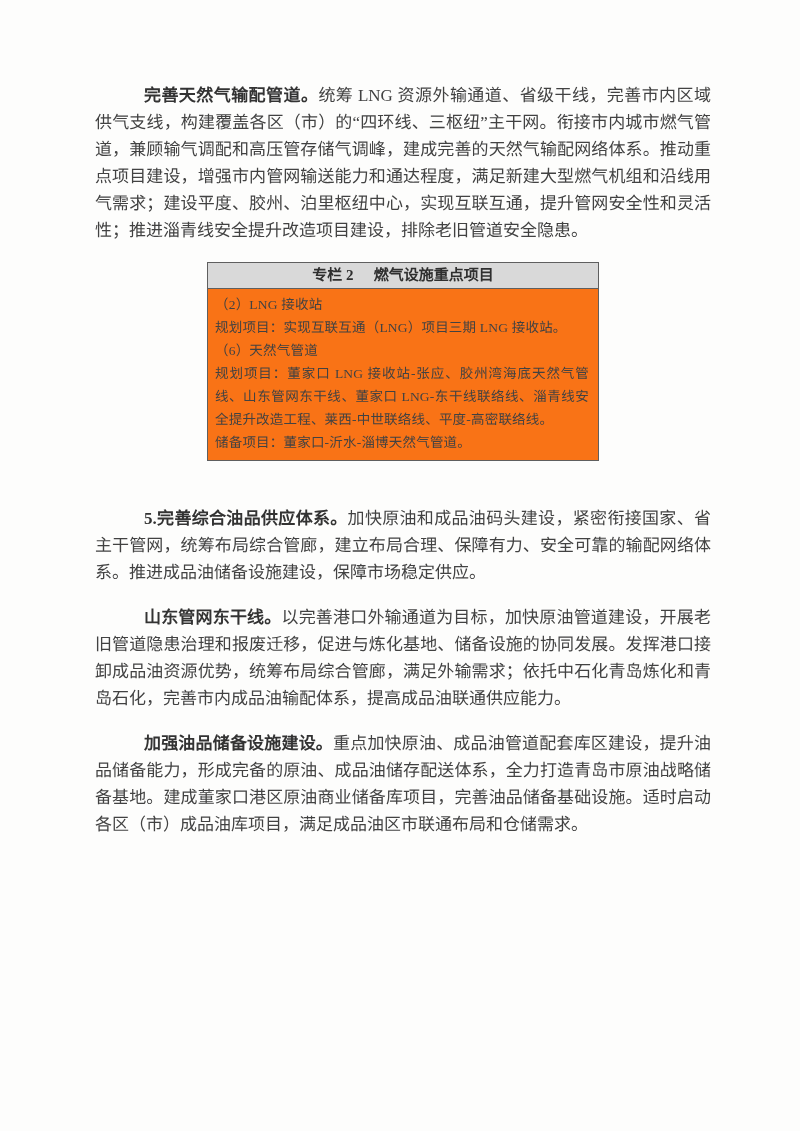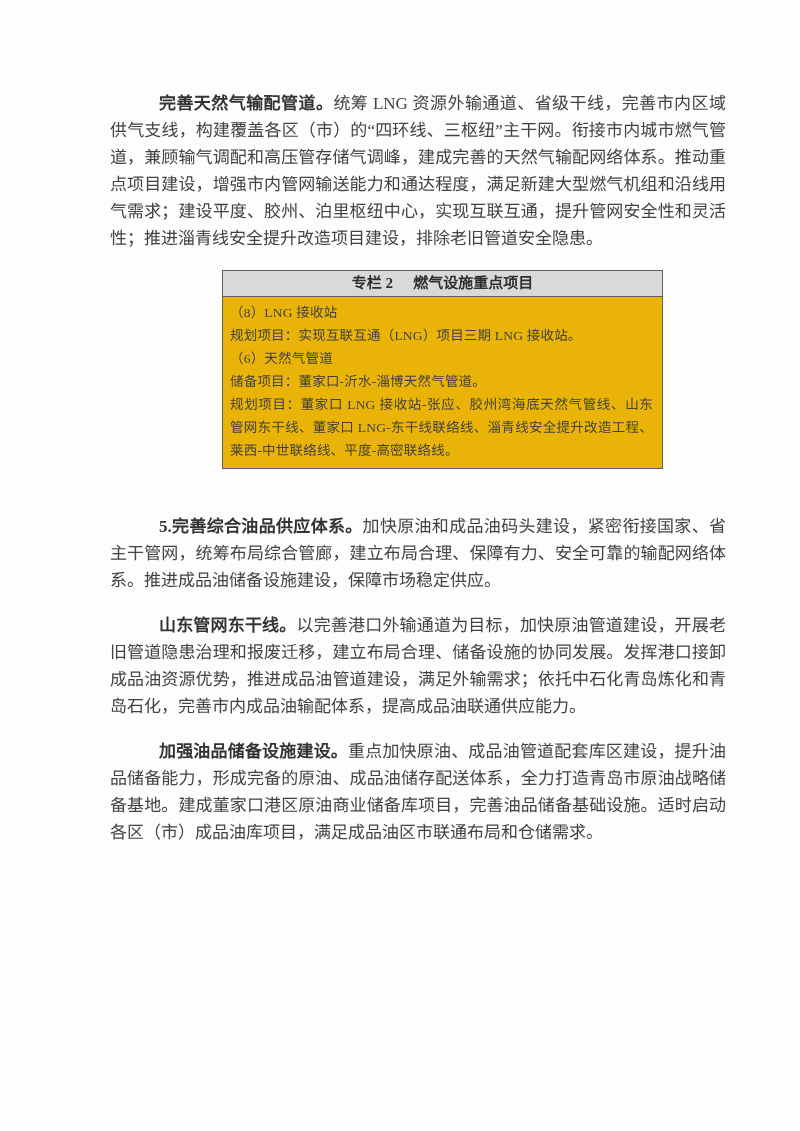--- a/index.html
+++ b/index.html
@@ -8,42 +8,41 @@
     width: 800px;
     height: 1131px;
     background: #fdfdfc;
     overflow: hidden;
     font-family: "Liberation Serif", "DejaVu Serif", serif;
     color: #414141;
   }
   .content {
     position: absolute;
     left: 95px;
-    top: 90px;
+    top: 82px;
     width: 616px;
-    margin-left: 15px;
   }
   .para {
     margin: 0 0 18px 0;
     font-size: 17px;
     line-height: 27px;
     text-align: justify;
     text-indent: 49px;
     color: #424242;
   }
   .para .lead {
     font-weight: 700;
     color: #333333;
   }
   .panel {
     box-sizing: border-box;
-    width: 441px;
+    width: 392px;
     margin: 8px 0 44px 112px;
     border: 1.5px solid #5f5f5f;
-    background: #eab308;
+    background: #f97316;
   }
   .panel-header {
     background: #d9d9d9;
     border-bottom: 1.5px solid #5f5f5f;
     text-align: center;
     font-size: 15px;
     font-weight: 700;
     color: #2f2f2f;
     line-height: 25px;
     height: 25px;
@@ -66,29 +65,29 @@
 <body>
 
 <div class="page">
   <div class="content">
 
     <p class="para"><span class="lead">完善天然气输配管道。</span><span>统筹 LNG 资源外输通道、省级干线，完善市内区域供气支线，构建覆盖各区（市）的“四环线、三枢纽”主干网。衔接市内城市燃气管道，兼顾输气调配和高压管存储气调峰，建成完善的天然气输配网络体系。推动重点项目建设，增强市内管网输送能力和通达程度，满足新建大型燃气机组和沿线用气需求；建设平度、胶州、泊里枢纽中心，实现互联互通，提升管网安全性和灵活性；推进淄青线安全提升改造项目建设，排除老旧管道安全隐患。</span></p>
 
     <div class="panel">
       <div class="panel-header"><span>专栏 2</span><span class="title-gap"></span><span>燃气设施重点项目</span></div>
       <div class="panel-body">
-        <p class="panel-item">（8）LNG 接收站</p>
+        <p class="panel-item">（2）LNG 接收站</p>
         <p class="panel-item">规划项目：实现互联互通（LNG）项目三期 LNG 接收站。</p>
         <p class="panel-item">（6）天然气管道</p>
+        <p class="panel-item">规划项目：董家口 LNG 接收站-张应、胶州湾海底天然气管线、山东管网东干线、董家口 LNG-东干线联络线、淄青线安全提升改造工程、莱西-中世联络线、平度-高密联络线。</p>
         <p class="panel-item">储备项目：董家口-沂水-淄博天然气管道。</p>
-        <p class="panel-item">规划项目：董家口 LNG 接收站-张应、胶州湾海底天然气管线、山东管网东干线、董家口 LNG-东干线联络线、淄青线安全提升改造工程、莱西-中世联络线、平度-高密联络线。</p>
       </div>
     </div>
 
     <p class="para"><span class="lead">5.完善综合油品供应体系。</span><span>加快原油和成品油码头建设，紧密衔接国家、省主干管网，统筹布局综合管廊，建立布局合理、保障有力、安全可靠的输配网络体系。推进成品油储备设施建设，保障市场稳定供应。</span></p>
 
 
-    <p class="para"><span class="lead">山东管网东干线。</span><span>以完善港口外输通道为目标，加快原油管道建设，开展老旧管道隐患治理和报废迁移，建立布局合理、储备设施的协同发展。发挥港口接卸成品油资源优势，推进成品油管道建设，满足外输需求；依托中石化青岛炼化和青岛石化，完善市内成品油输配体系，提高成品油联通供应能力。</span></p>
+    <p class="para"><span class="lead">山东管网东干线。</span><span>以完善港口外输通道为目标，加快原油管道建设，开展老旧管道隐患治理和报废迁移，促进与炼化基地、储备设施的协同发展。发挥港口接卸成品油资源优势，统筹布局综合管廊，满足外输需求；依托中石化青岛炼化和青岛石化，完善市内成品油输配体系，提高成品油联通供应能力。</span></p>
 
     <p class="para"><span class="lead">加强油品储备设施建设。</span><span>重点加快原油、成品油管道配套库区建设，提升油品储备能力，形成完备的原油、成品油储存配送体系，全力打造青岛市原油战略储备基地。建成董家口港区原油商业储备库项目，完善油品储备基础设施。适时启动各区（市）成品油库项目，满足成品油区市联通布局和仓储需求。</span></p>
 
   </div>
 </div>
 
 </body></html>

